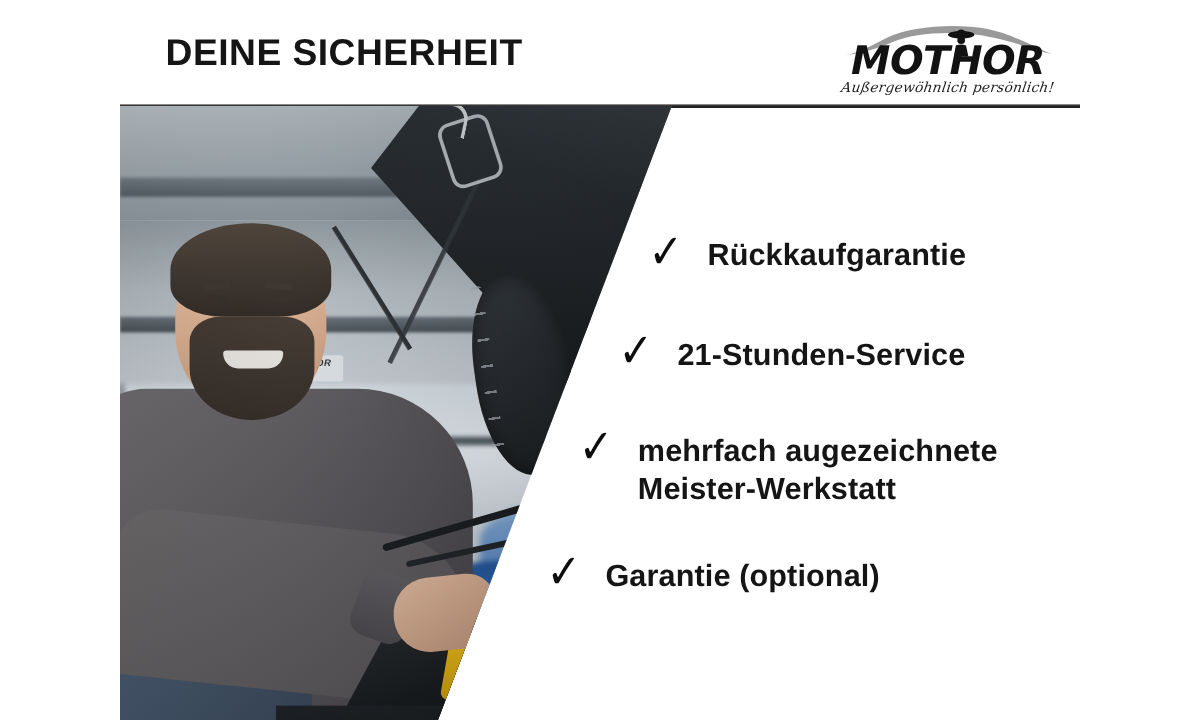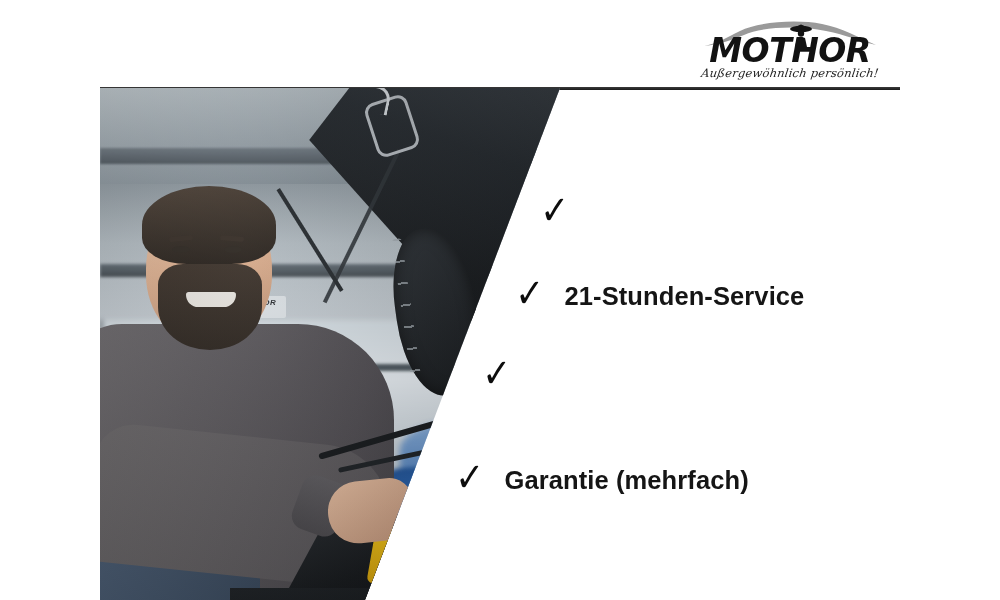--- a/index.html
+++ b/index.html
@@ -249,20 +249,21 @@
   .b1 { left:538px; top:104px; }
   .b2 { left:513px; top:187px; }
   .b3 { left:480px; top:267px; }
   .b4 { left:453px; top:371px; }
 </style>
 </head>
 <body>
 
 <div id="stage">
 
+  <div class="page-title">DEINE SICHERHEIT</div>
   <div class="header-rule"></div>
 
   <div class="logo-block">
     <svg class="logo-arc" viewBox="0 0 180 30">
       <path d="M4 28 C16 26 26 20 40 13 C58 4 96 1 122 6 C142 10 158 19 176 27
                C160 23 146 17 126 13 C98 7 62 9 44 17 C32 22 20 26 4 28 Z" fill="#9a9a9a"></path>
     </svg>
     <svg class="logo-fig" viewBox="0 0 30 26">
       <ellipse cx="15" cy="7" rx="11" ry="3.2" fill="#121212"></ellipse>
       <path d="M10 6 q5 -7 10 0 z" fill="#121212"></path>
@@ -318,27 +319,30 @@
       <div class="man-hand1"></div>
       <div class="man-hand2"></div>
       <div class="bumper"></div>
       <div class="photo-vig"></div>
     </div>
   </div>
 
   <div class="bullets">
     <div class="bullet b1">
       <span class="check">✓</span>
+      <span class="btxt">Rückkaufgarantie</span>
     </div>
     <div class="bullet b2">
       <span class="check">✓</span>
       <span class="btxt">21-Stunden-Service</span>
     </div>
     <div class="bullet b3">
       <span class="check">✓</span>
+      <span class="btxt">mehrfach augezeichnete
+Meister-Werkstatt</span>
     </div>
     <div class="bullet b4">
       <span class="check">✓</span>
-      <span class="btxt">Garantie (mehrfach)</span>
+      <span class="btxt">Garantie (optional)</span>
     </div>
   </div>
 
 </div>
 
 </body></html>

